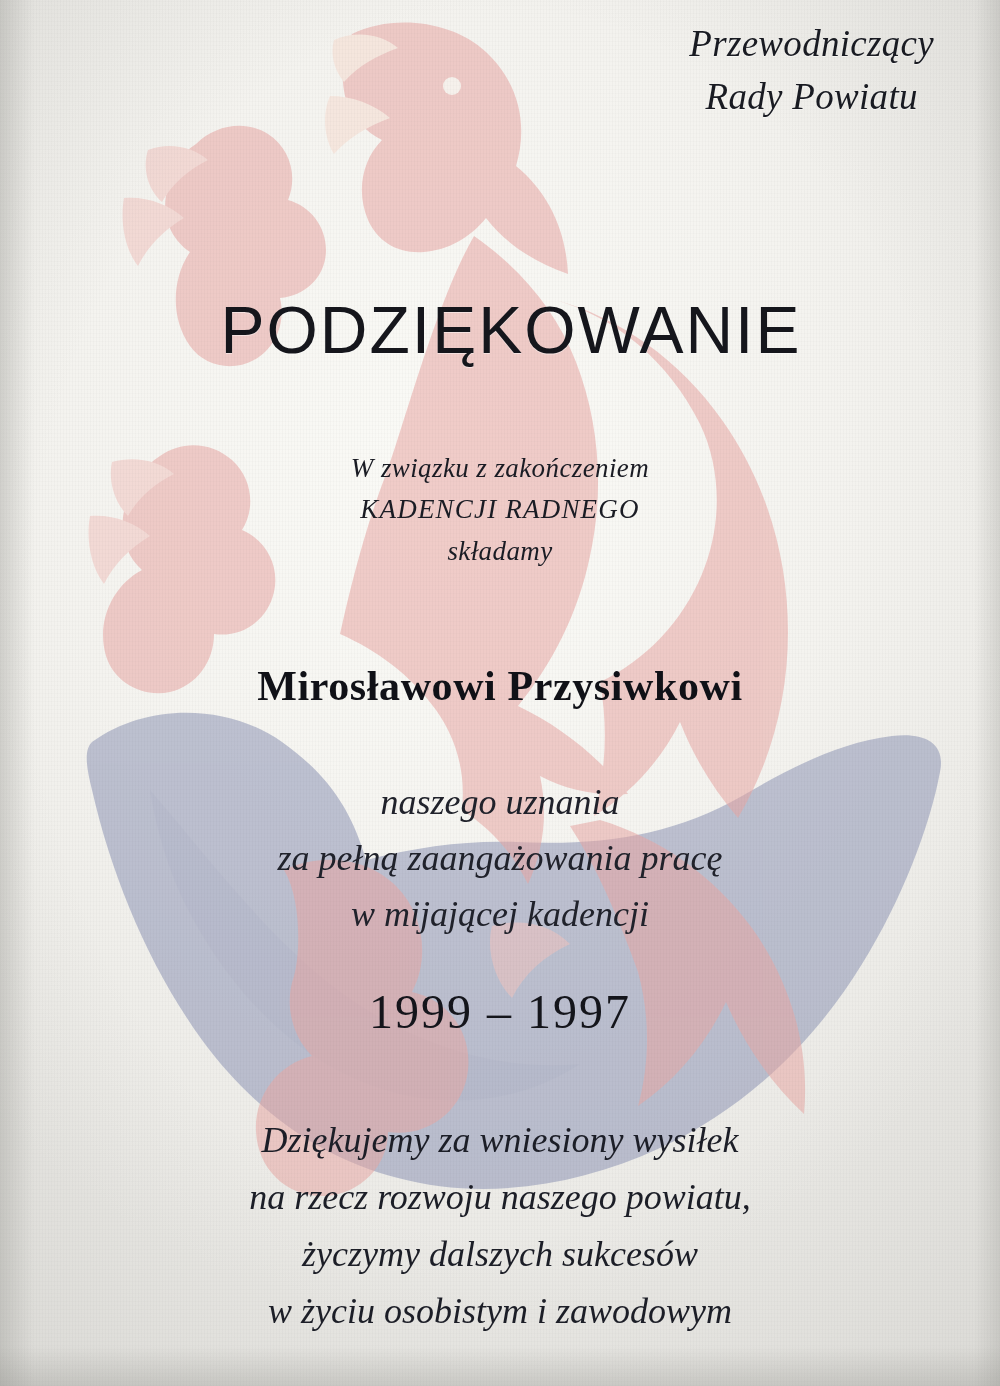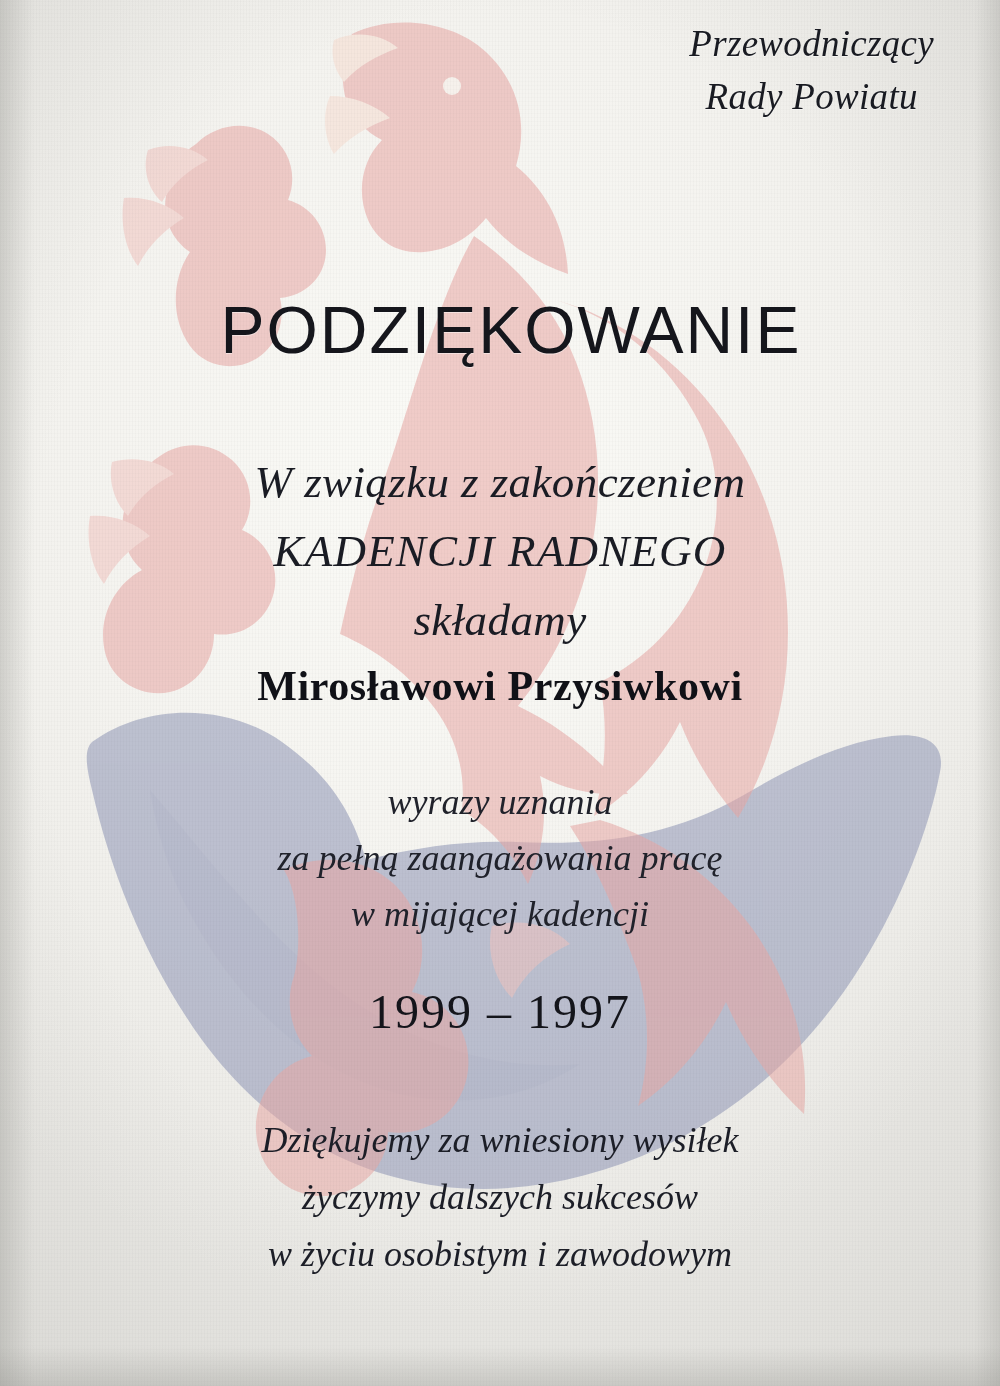--- a/index.html
+++ b/index.html
@@ -98,21 +98,21 @@
   }
   .block {
     position: absolute;
     left: 0;
     width: 100%;
     text-align: center;
     color: #1a1c24;
   }
   .reason {
     top: 448px;
-    font-size: 45px;
+    font-size: 27px;
     line-height: 1.53;
     font-style: italic;
     letter-spacing: 0.4px;
   }
   .reason .caps {
     letter-spacing: 1.2px;
   }
   .honoree {
     top: 662px;
     font-size: 42px;
@@ -241,27 +241,28 @@
 
     <div class="block reason">
       <span class="line">W związku z zakończeniem</span>
       <span class="line caps">KADENCJI RADNEGO</span>
       <span class="line">składamy</span>
     </div>
 
     <div class="block honoree">Mirosławowi Przysiwkowi</div>
 
     <div class="block praise">
-      <span class="line">wyrazy uznania</span>
+      <span class="line">naszego uznania</span>
       <span class="line">za pełną zaangażowania pracę</span>
       <span class="line">w mijającej kadencji</span>
     </div>
 
     <div class="block years">1999 – 1997</div>
 
     <div class="block closing">
       <span class="line">Dziękujemy za wniesiony wysiłek</span>
+      <span class="line">na rzecz rozwoju naszego powiatu,</span>
       <span class="line">życzymy dalszych sukcesów</span>
       <span class="line">w życiu osobistym i zawodowym</span>
     </div>
 
   </div>
 </div>
 
 </body></html>

